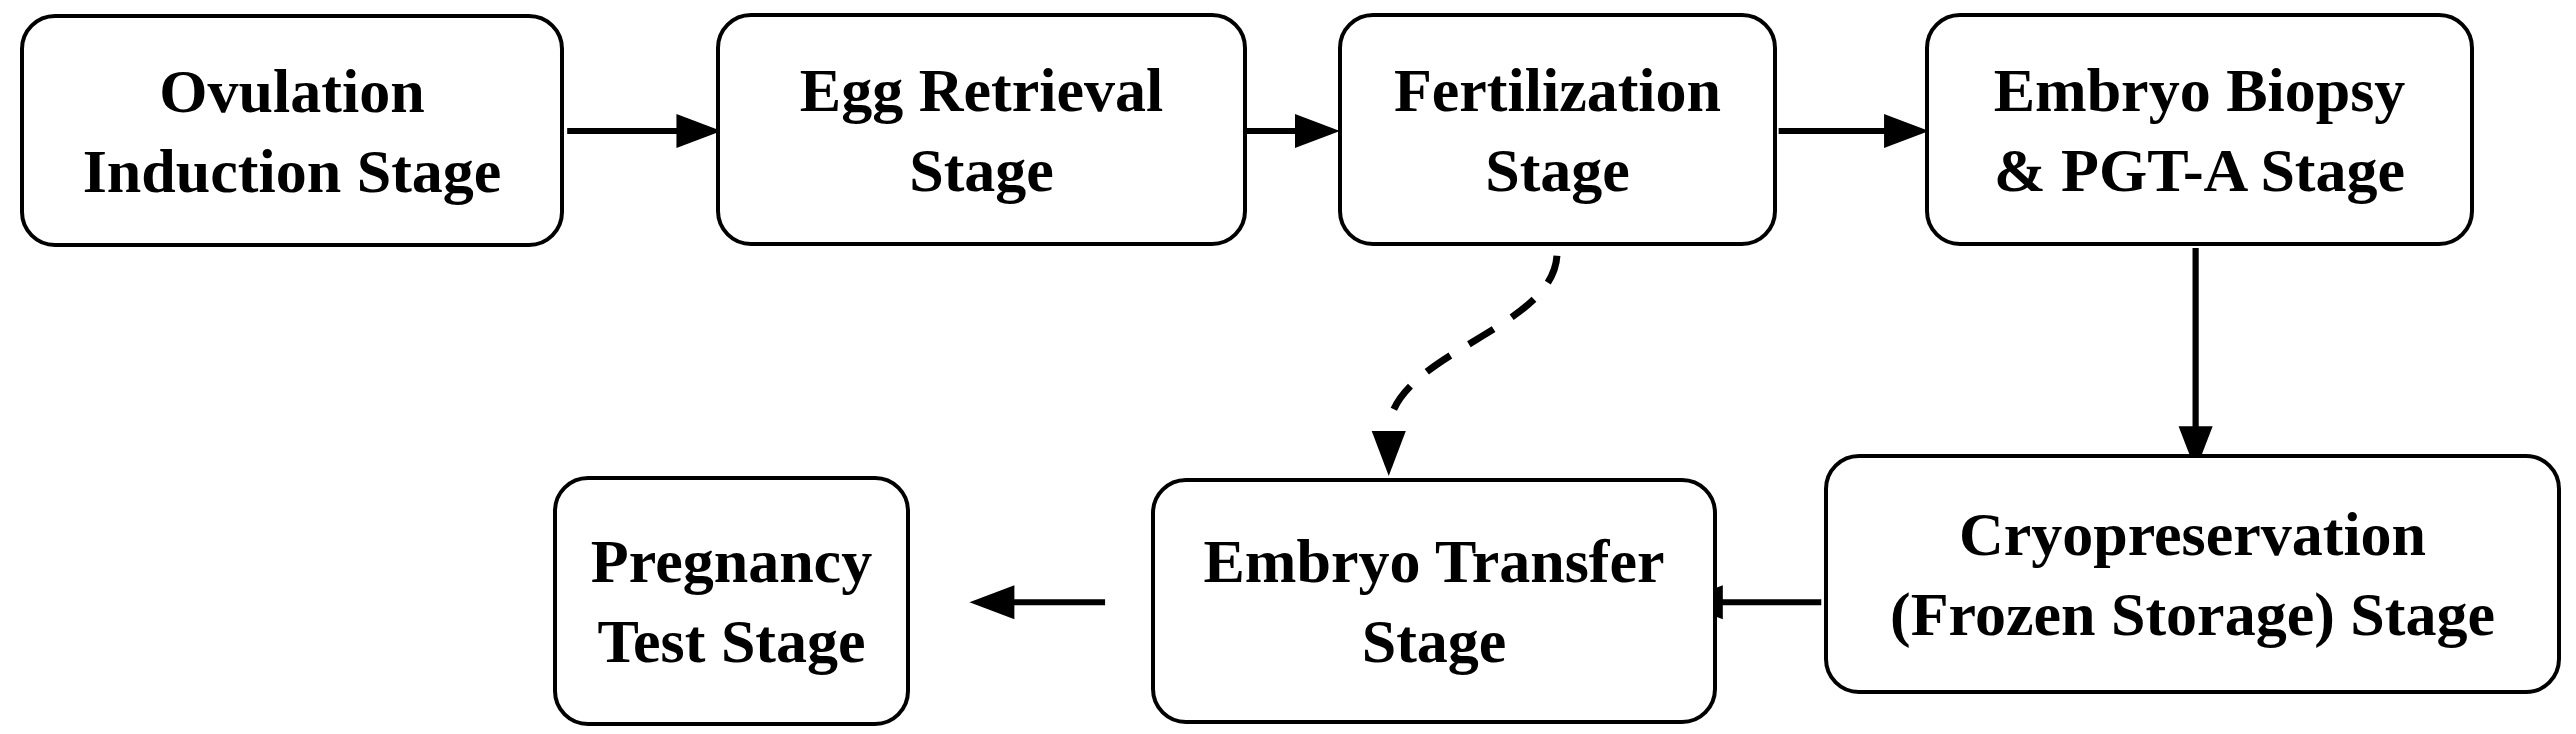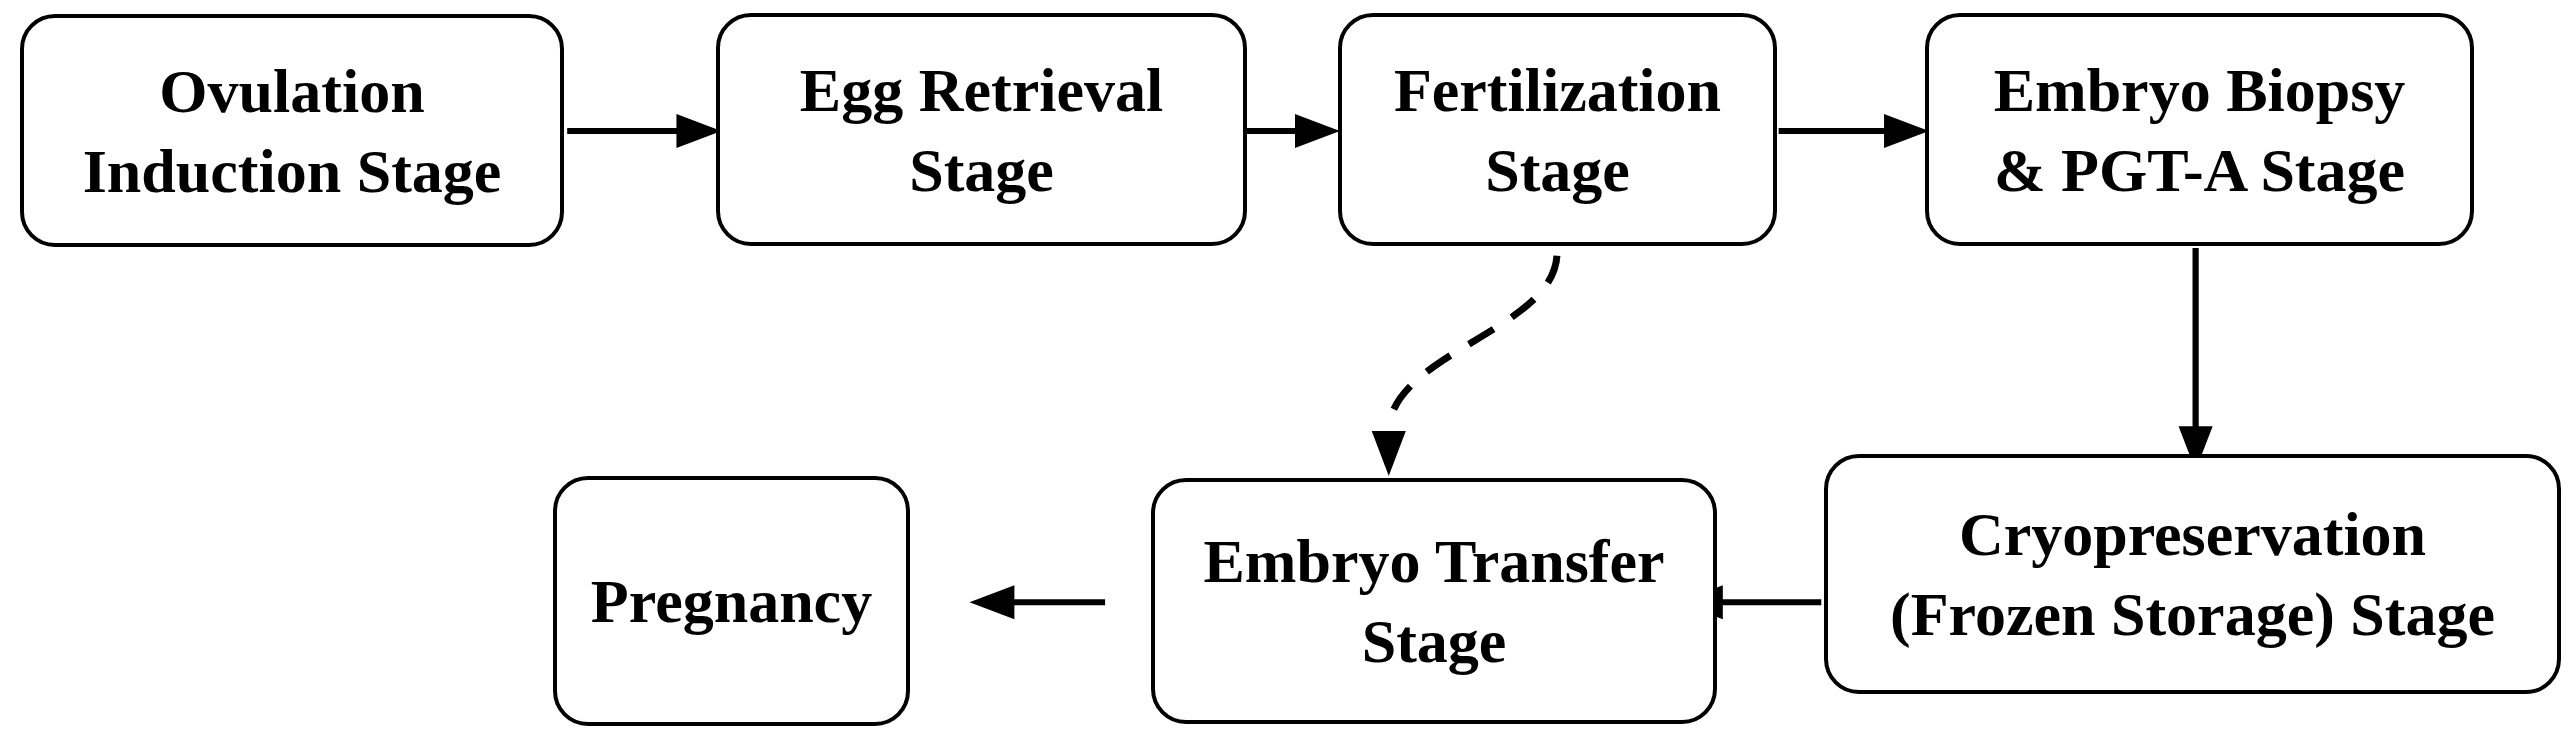--- a/index.html
+++ b/index.html
@@ -118,16 +118,17 @@
     <span>(Frozen Storage) Stage</span>
   </div>
 
   <div class="stage" id="node-transfer">
     <span>Embryo Transfer</span>
     <span>Stage</span>
   </div>
 
   <div class="stage" id="node-pregnancy">
     <span>Pregnancy</span>
+    <span>Test Stage</span>
   </div>
 
 </div>
 
 
 </body></html>

